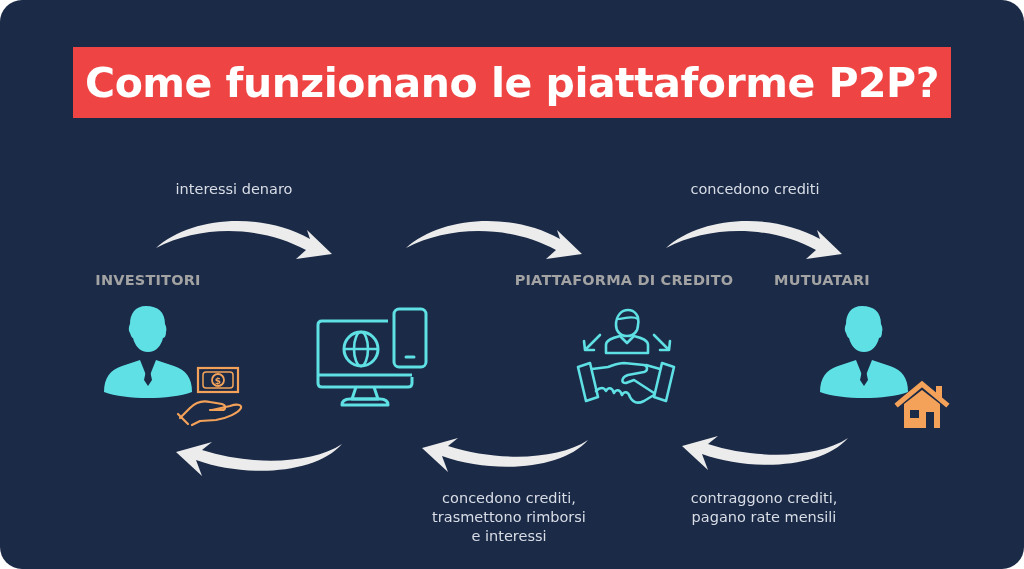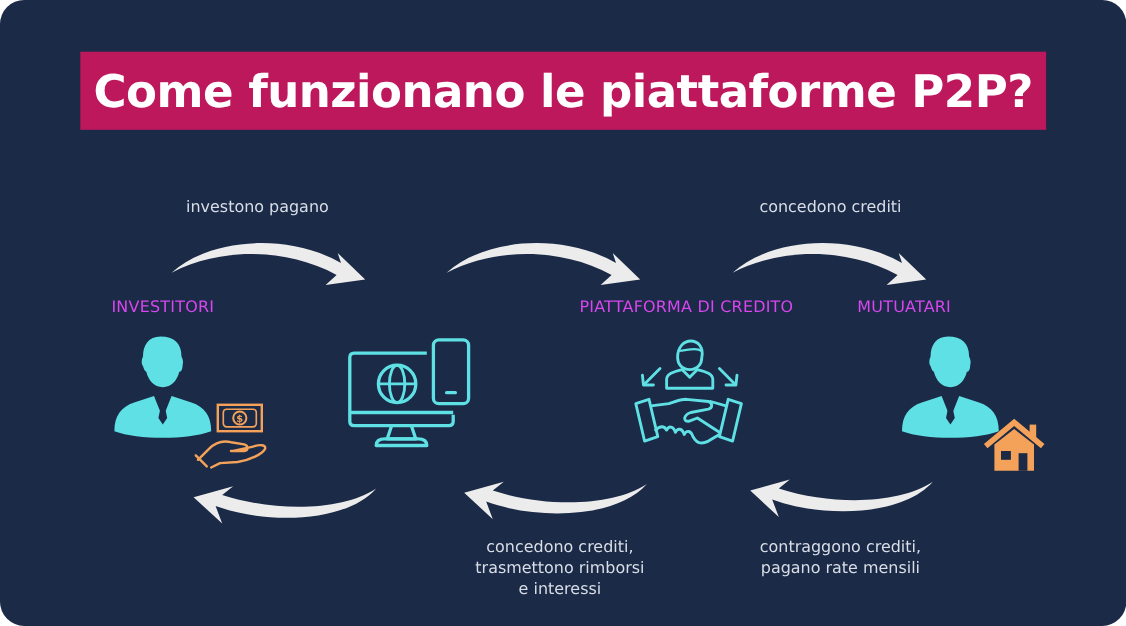--- a/index.html
+++ b/index.html
@@ -3,49 +3,49 @@
   <meta charset="utf-8">
   <style>
     html, body { margin: 0; padding: 0; background: #ffffff; }
     body { width: 1024px; height: 569px; position: relative; overflow: hidden; font-family: "DejaVu Sans", sans-serif; }
     .card {
       position: absolute; left: 0; top: 0; width: 1024px; height: 569px;
       background: #1b2a47; border-radius: 22px; overflow: hidden;
     }
     .banner {
       position: absolute; left: 73px; top: 47px; width: 878px; height: 71px;
-      background: #be185d; display: flex; align-items: center; justify-content: center;
+      background: #ef4444; display: flex; align-items: center; justify-content: center;
     }
     .banner-title {
       color: #ffffff; font-weight: bold; font-size: 41px; letter-spacing: -0.5px;
       font-family: "DejaVu Sans", sans-serif; white-space: nowrap;
     }
     .actor-label {
-      position: absolute; color: #d946ef; font-weight: normal; font-size: 14.5px;
+      position: absolute; color: #a3a3a3; font-weight: bold; font-size: 14.5px;
       font-family: "DejaVu Sans", sans-serif; text-align: left; white-space: nowrap;
       transform: translateX(-50%); letter-spacing: 0.2px;
     }
     .flow-label {
       position: absolute; color: #d8dde6; font-size: 14.5px; line-height: 19px;
       font-family: "DejaVu Sans", sans-serif; text-align: center; white-space: pre-line;
       transform: translateX(-50%);
     }
     .arrow { position: absolute; overflow: visible; }
     .icon { position: absolute; overflow: visible; }
   </style>
 </head>
 <body>
 
 <div class="card">
 
   <div class="banner">
     <div class="banner-title">Come funzionano le piattaforme P2P?</div>
   </div>
 
-  <div class="flow-label" style="left:234px; top:180px;">investono pagano</div>
+  <div class="flow-label" style="left:234px; top:180px;">interessi denaro</div>
   <div class="flow-label" style="left:755px; top:180px;text-align:center;">concedono crediti</div>
 
   <svg class="arrow" style="left:150px; top:205px;" width="190" height="60">
     <path d="M6 43 C 40 12, 110 6, 160 34 L 157 25 L 182 49 L 146 54 L 156 45 C 110 20, 50 20, 6 43 Z" fill="#ececec"></path>
   </svg>
   <svg class="arrow" style="left:400px; top:205px;" width="190" height="60">
     <path d="M6 43 C 40 12, 110 6, 160 34 L 157 25 L 182 49 L 146 54 L 156 45 C 110 20, 50 20, 6 43 Z" fill="#ececec"></path>
   </svg>
   <svg class="arrow" style="left:660px; top:205px;" width="190" height="60">
     <path d="M6 43 C 40 12, 110 6, 160 34 L 157 25 L 182 49 L 146 54 L 156 45 C 110 20, 50 20, 6 43 Z" fill="#ececec"></path>

